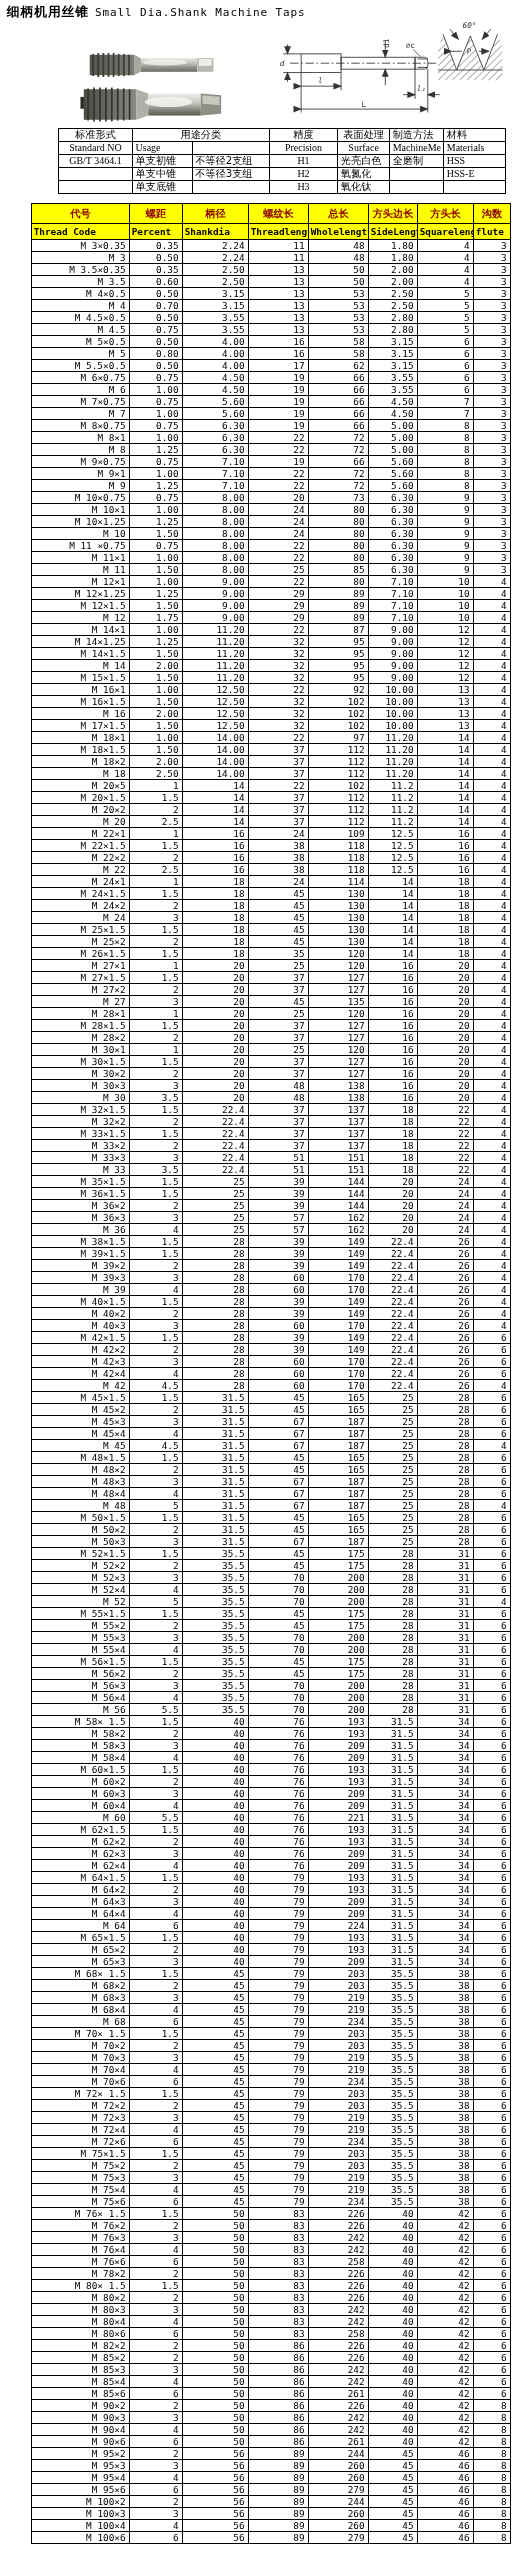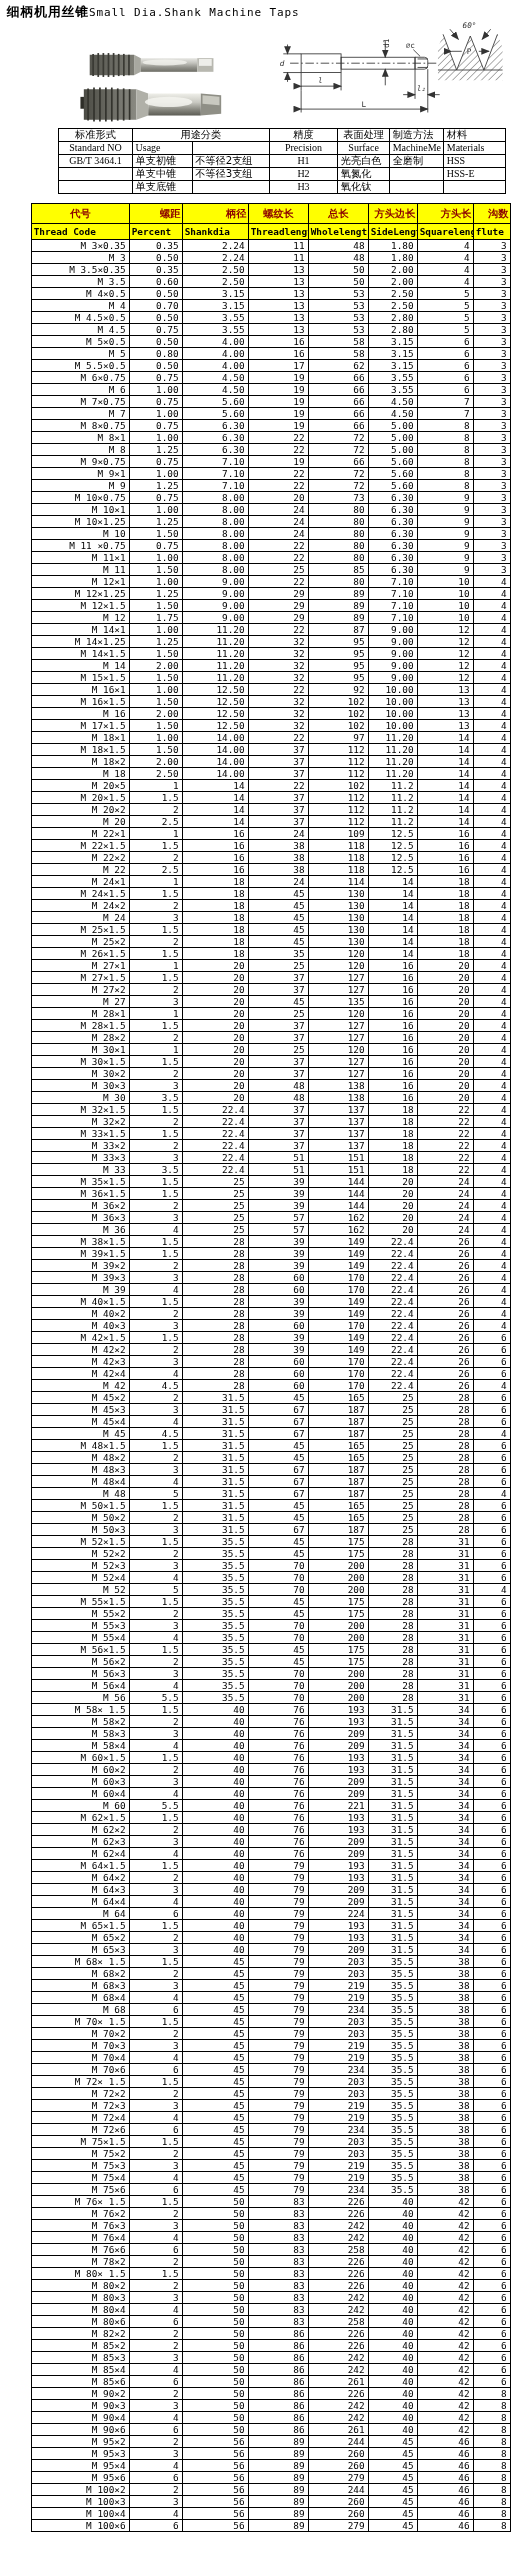--- a/index.html
+++ b/index.html
@@ -4,21 +4,21 @@
 <style>
   html,body{margin:0;padding:0;}
   body{
     width:514px;height:2576px;position:relative;background:#ffffff;
     font-family:"DejaVu Sans","Liberation Sans",sans-serif;color:#000;
     overflow:hidden;
   }
   
   .title-bar{position:absolute;left:6.8px;top:2.6px;white-space:nowrap;}
   .title-cn{font-weight:bold;font-size:12.8px;letter-spacing:0.9px;}
-  .title-en{font-family:"DejaVu Sans Mono","Liberation Mono",monospace;font-size:11px;margin-left:0;letter-spacing:0.9px;}
+  .title-en{font-family:"DejaVu Sans Mono","Liberation Mono",monospace;font-size:11px;margin-left:6px;letter-spacing:0.9px;}
 
   
   .photo{position:absolute;}
   #photo1{left:88px;top:47px;}
   #photo2{left:80px;top:85px;}
 
   
   #drawing{position:absolute;left:239px;top:19px;}
   #drawing text{font-family:"DejaVu Sans Mono","Liberation Mono",monospace;font-size:9px;fill:#333;}
   #drawing .ital{font-style:italic;}
@@ -40,21 +40,21 @@
   
   .main-table{
     position:absolute;left:31px;top:203px;width:478px;
     border-collapse:collapse;table-layout:fixed;
     font-family:"DejaVu Sans Mono","Liberation Mono",monospace;font-size:9.4px;
   }
   .main-table{border:1.7px solid #000;}
   .main-table th,.main-table td{border:0.9px solid #000;overflow:hidden;white-space:nowrap;}
   .main-table thead tr.hcn th{
     background:#ffff00;color:#8b0000;font-size:10.2px;font-weight:bold;
-    height:19px;text-align:right;padding:0 1.7px;
+    height:19px;text-align:center;padding:0 1.7px;
     font-family:"DejaVu Sans","Liberation Sans",sans-serif;
   }
   .main-table thead tr.hcn th:nth-child(1),
   .main-table thead tr.hcn th:nth-child(4),
   .main-table thead tr.hcn th:nth-child(5){text-align:center;}
   .main-table thead tr.hen th{
     background:#ffff00;color:#000;font-weight:bold;font-size:9.4px;
     height:14.5px;text-align:left;padding:0 1.7px;
   }
   .main-table tbody td{
@@ -1242,20 +1242,30 @@
         <td>M 42</td>
         <td>4.5</td>
         <td>28</td>
         <td>60</td>
         <td>170</td>
         <td>22.4</td>
         <td>26</td>
         <td>4</td>
       </tr>
       <tr>
+        <td>M 45×1.5</td>
+        <td>1.5</td>
+        <td>31.5</td>
+        <td>45</td>
+        <td>165</td>
+        <td>25</td>
+        <td>28</td>
+        <td>6</td>
+      </tr>
+      <tr>
         <td>M 45×2</td>
         <td>2</td>
         <td>31.5</td>
         <td>45</td>
         <td>165</td>
         <td>25</td>
         <td>28</td>
         <td>6</td>
       </tr>
       <tr>

